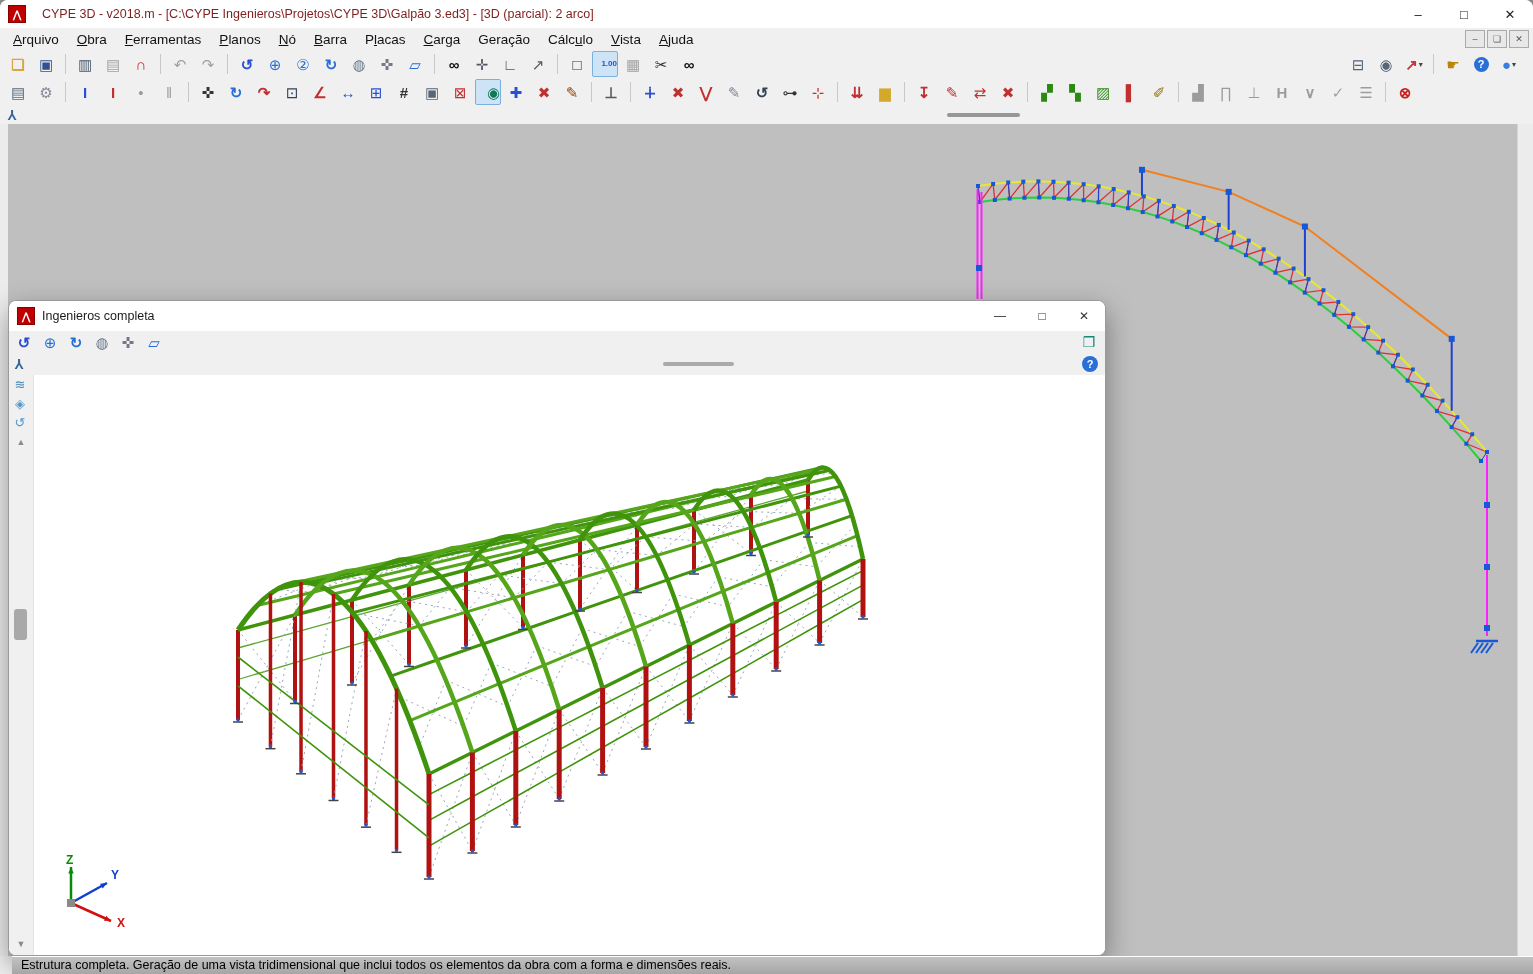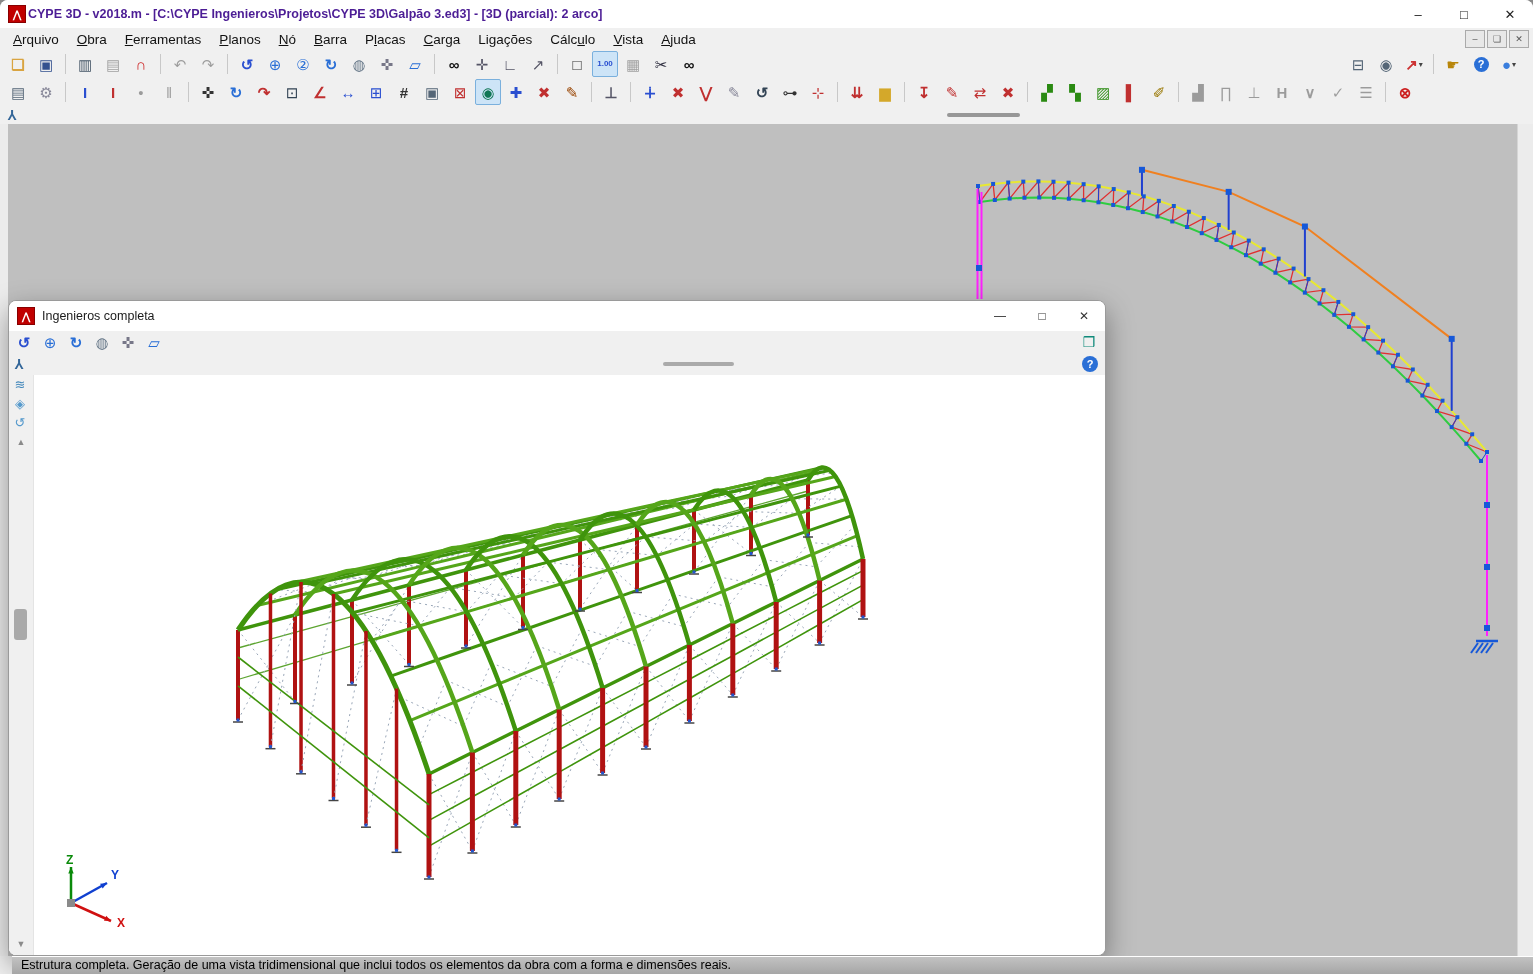--- a/index.html
+++ b/index.html
@@ -4,21 +4,21 @@
 <style>
   html,body{margin:0;padding:0;}
   body{width:1533px;height:974px;position:relative;background:#888;
        font-family:"Liberation Sans",sans-serif;overflow:hidden;}
   #app{position:absolute;inset:0;background:#f0f0f0;border-radius:8px 8px 0 0;overflow:hidden;}
 
   
   #titlebar{position:absolute;left:0;top:0;width:100%;height:28px;background:#fff;display:flex;align-items:center;}
   .applogo{width:16px;height:16px;background:#c00000;color:#fff;font-size:10px;font-weight:bold;
            display:inline-flex;align-items:center;justify-content:center;margin-left:8px;border:1px solid #800;}
-  #title-text{font-size:12.5px;color:#4c1d95;margin-left:2px;white-space:nowrap;font-weight:bold;}
+  #title-text{font-size:12.5px;color:#7f1d1d;margin-left:16px;white-space:nowrap;}
   #winbtns{margin-left:auto;display:flex;height:28px;}
   .wbtn{width:46px;height:28px;display:flex;align-items:center;justify-content:center;
         font-size:13px;color:#222;}
   
   #menubar{position:absolute;left:0;top:28px;width:100%;height:22px;background:#f0f0f0;
            display:flex;align-items:center;border-bottom:1px solid #d9d9d9;}
   #menu-items{display:flex;list-style:none;margin:0;padding:0 0 0 4px;}
   #menu-items li{font-size:13.5px;color:#111;padding:0 9px;line-height:21px;cursor:default;}
   #menu-items li u{text-decoration:underline;}
   #mdibtns{margin-left:auto;display:flex;margin-right:4px;}
@@ -27,21 +27,21 @@
 
   
   .toolbar{position:absolute;left:0;width:100%;height:28px;background:#f0f0f0;display:flex;align-items:center;}
   #toolbar1{top:50px;border-bottom:1px solid #e2e2e2;}
   #toolbar2{top:78px;border-bottom:1px solid #bdbdbd;}
   #tb1-left,#tb2-items{display:flex;align-items:center;padding-left:4px;}
   #tb1-right{margin-left:auto;display:flex;align-items:center;padding-right:10px;}
   .tbtn{width:24px;height:24px;margin:0 1px;display:flex;align-items:center;justify-content:center;
         border:1px solid transparent;border-radius:2px;position:relative;}
   .tbtn .glyph{font-size:15px;line-height:1;}
-  .tbtn.sel{background:#cde4f7;border-color:#7ab0dd;}
+  .tbtn.sel{background:#cde4f7;border-color:#7ab0dd;justify-content:flex-end;}
   .tbtn.dis{opacity:.35;filter:grayscale(1);}
   .tbtn .dd{font-size:8px;color:#444;margin-left:1px;}
   .helpbtn .glyph{background:#2a6fd6;color:#fff !important;border-radius:50%;width:15px;height:15px;
                   line-height:15px;font-size:11px;font-weight:bold;text-align:center;}
   .tsep{width:1px;height:20px;background:#c8c8c8;margin:0 5px;}
 
   
   #substrip-main{position:absolute;left:0;top:106px;width:100%;height:18px;background:#f0f0f0;}
   .draghandle{position:absolute;height:4px;background:#979797;border-radius:2px;}
   #substrip-main .draghandle{left:947px;top:7px;width:73px;}
@@ -104,21 +104,21 @@
   <div id="menubar">
     <ul id="menu-items">
         <li><u>A</u>rquivo</li>
         <li><u>O</u>bra</li>
         <li><u>F</u>erramentas</li>
         <li><u>P</u>lanos</li>
         <li><u>N</u>ó</li>
         <li><u>B</u>arra</li>
         <li>P<u>l</u>acas</li>
         <li><u>C</u>arga</li>
-        <li>Ligações</li>
+        <li>Geração</li>
         <li>Cálc<u>u</u>lo</li>
         <li><u>V</u>ista</li>
         <li><u>A</u>juda</li>
       </ul>
     <div id="mdibtns">
         <div class="mdibtn">–</div>
         <div class="mdibtn">❏</div>
         <div class="mdibtn">✕</div>
       </div>
   </div>

